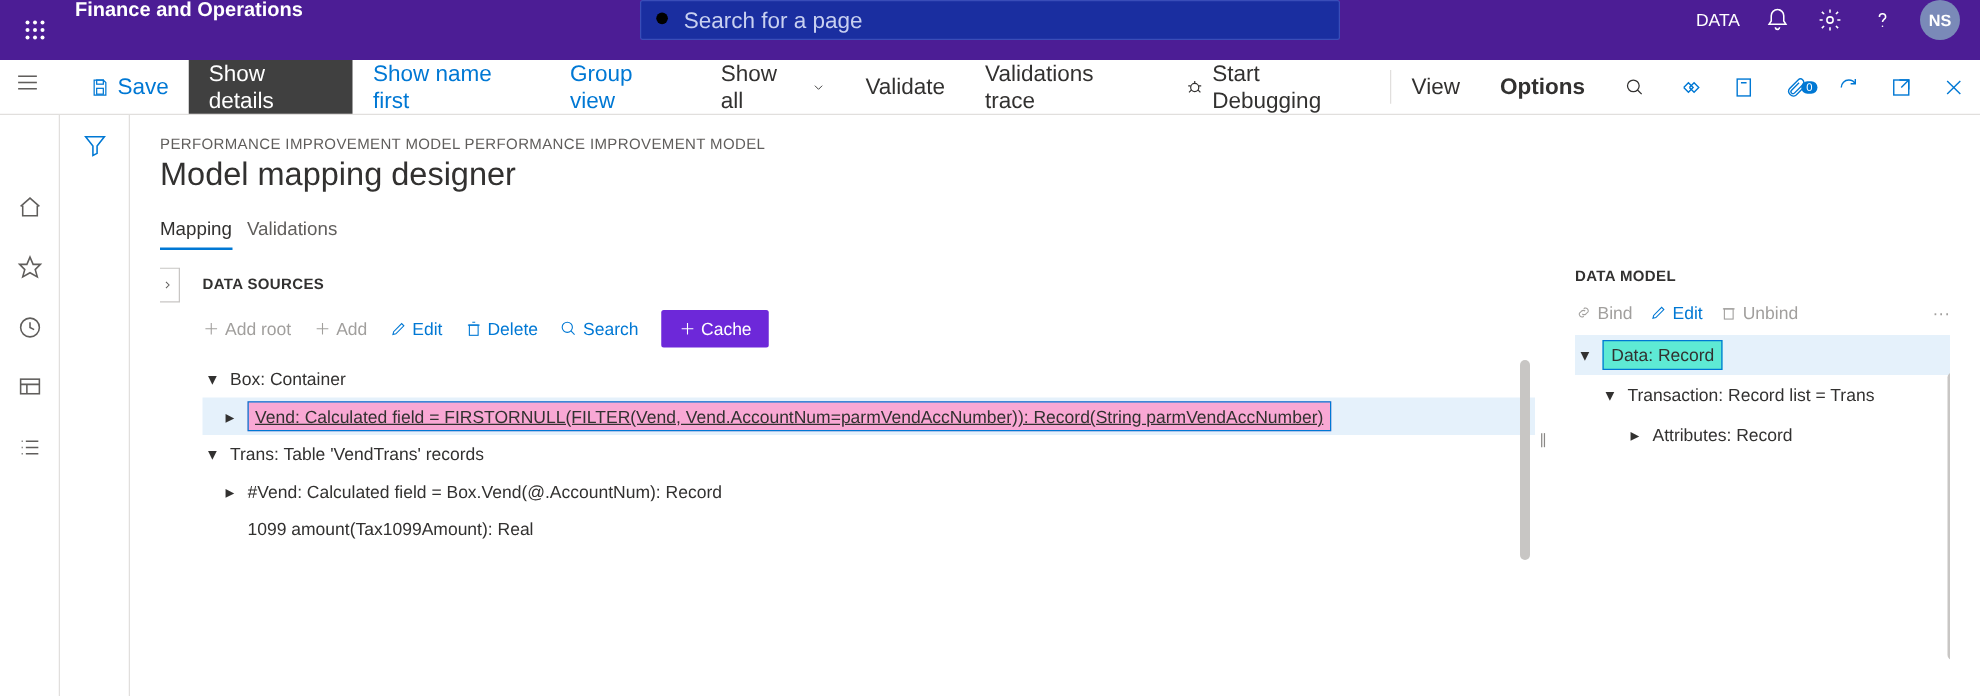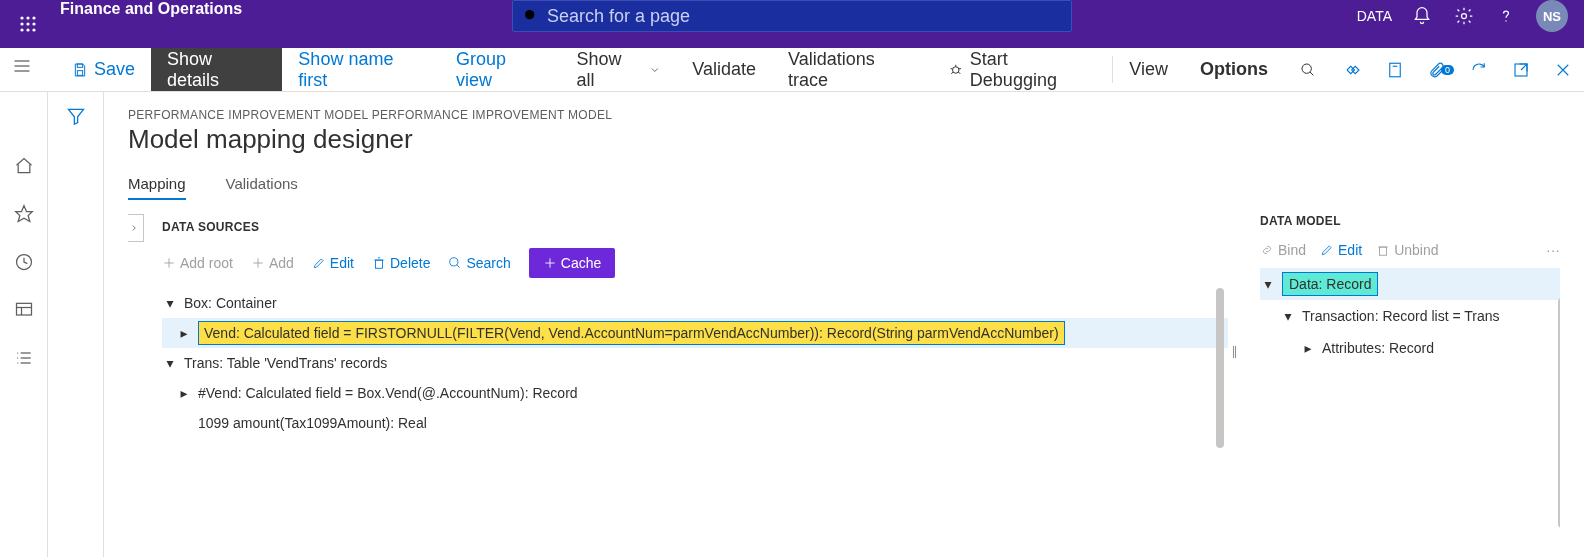--- a/index.html
+++ b/index.html
@@ -35,41 +35,41 @@
 .left-rail svg { stroke: #605e5c; fill: none; stroke-width: 1.5; }
 .hamburger { position: absolute; left: 12px; top: 56px; cursor: pointer; }
 .hamburger svg { stroke: #605e5c; fill:none; stroke-width:1.5; }
 
 .filter-col { width: 56px; border-right: 1px solid #e1dfdd; display: flex; justify-content: center; padding-top: 14px; }
 .filter-col svg { stroke: #0078d4; fill: none; stroke-width: 1.5; }
 
 .main { flex: 1; padding: 16px 24px 4px 24px; display: flex; flex-direction: column; overflow: hidden; }
 .crumb { font-size: 12px; color: #605e5c; letter-spacing: 0.3px; }
 .page-title { font-size: 26px; font-weight: 350; margin-top: 2px; }
-.tabs { display: flex; gap: 40px; margin-top: 20px; }
+.tabs { display: flex; gap: 12px; margin-top: 20px; }
 .tab { font-size: 15px; padding-bottom: 6px; cursor: pointer; color: #605e5c; }
 .tab.active { color: #323130; border-bottom: 2px solid #0078d4; font-weight: 400; }
 
 .panels { display: flex; margin-top: 14px; flex: 1; overflow: hidden; }
 .ds-col { flex: 1; min-width: 0; position: relative; }
 .collapse-handle { width: 20px; height: 28px; border: 1px solid #c8c6c4; display: flex; align-items: center; justify-content: center; cursor: pointer; background: #fff; position: absolute; left: -4px; top: 0; }
 .section-h { font-size: 12px; font-weight: 700; letter-spacing: 0.3px; margin-left: 34px; padding-top: 6px; }
 .ds-toolbar { display: flex; gap: 18px; margin: 14px 0 10px 34px; align-items: center; }
 .ds-toolbar .tbtn { display: flex; align-items: center; gap: 4px; cursor: pointer; color: #a19f9d; }
 .ds-toolbar .tbtn.enabled { color: #0078d4; }
 .ds-toolbar .primary { background: #6d28d9; color: #fff; padding: 7px 14px; border-radius: 2px; }
 .ds-toolbar svg { stroke: currentColor; fill: none; stroke-width: 1.5; }
 
 .tree { margin-left: 34px; position: relative; }
 .tree-scroll { position: absolute; right: 4px; top: 0; width: 8px; height: 160px; background: #c8c6c4; border-radius: 4px; }
 .node { display: flex; align-items: center; height: 30px; font-size: 14px; }
 .node .caret { width: 16px; display: inline-flex; justify-content: center; cursor: pointer; }
 .node.depth1 { padding-left: 14px; }
 .node.selected { background: #e5f1fb; }
-.node.selected .txt { border: 1px solid #0078d4; padding: 3px 5px; background: #fde047; }
+.node.selected .txt { border: 1px solid #0078d4; padding: 3px 5px; background: #f9a8d4; text-decoration: underline; }
 .node .txt { margin-left: 6px; white-space: nowrap; overflow: hidden; text-overflow: ellipsis; }
 
 .dm-col { width: 300px; margin-left: 20px; position: relative; }
 .dm-h { font-size: 12px; font-weight: 700; letter-spacing: 0.3px; }
 .dm-toolbar { display: flex; gap: 14px; margin-top: 14px; align-items: center; }
 .dm-toolbar .tbtn { display:flex; align-items:center; gap:4px; cursor:pointer; }
 .dm-toolbar .dis { color: #a19f9d; }
 .dm-toolbar .en { color: #0078d4; }
 .dm-toolbar svg { stroke: currentColor; fill:none; stroke-width:1.5; }
 .dm-tree { margin-top: 10px; }

